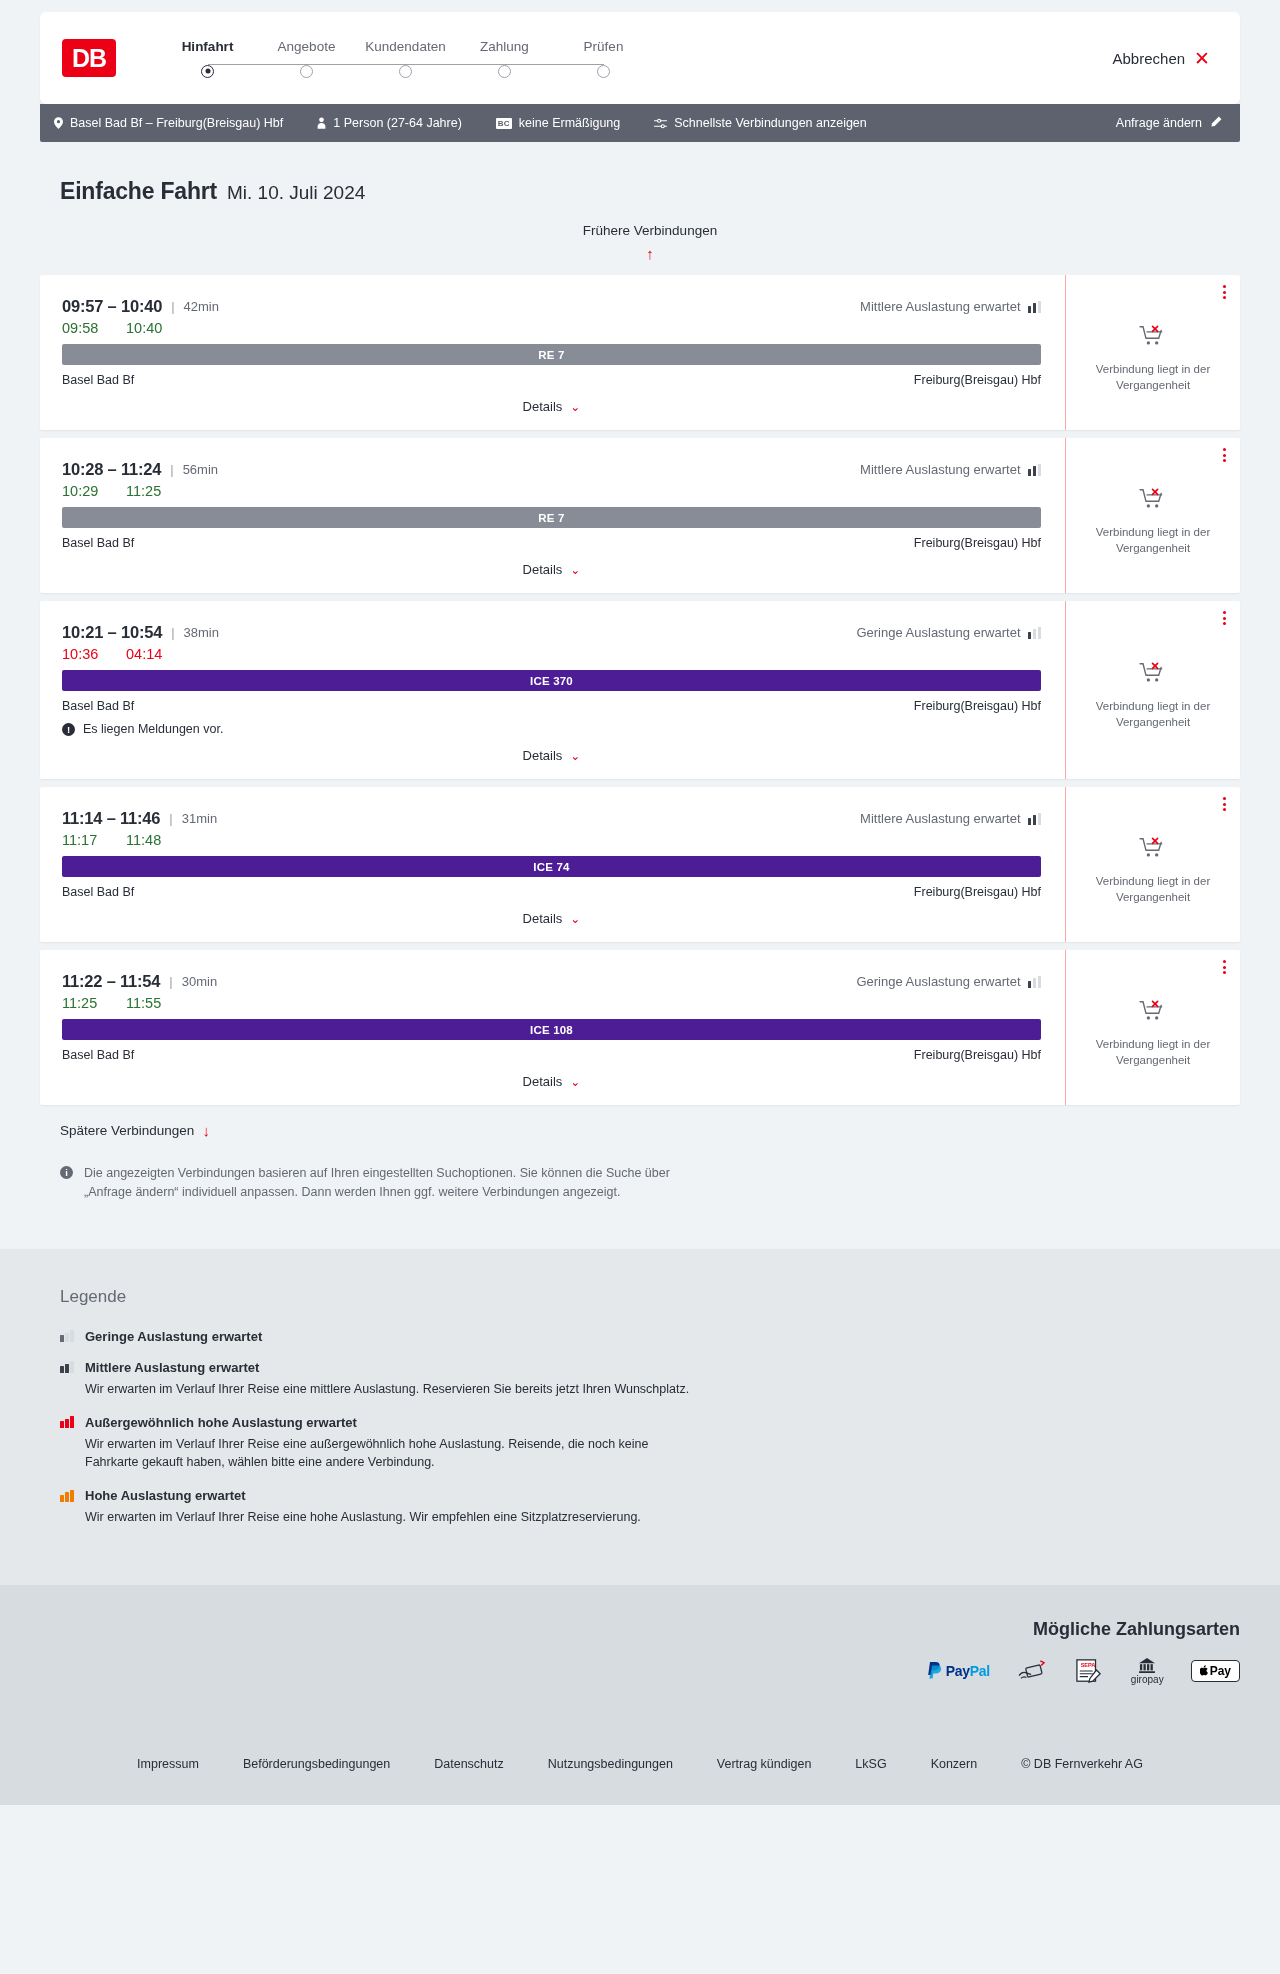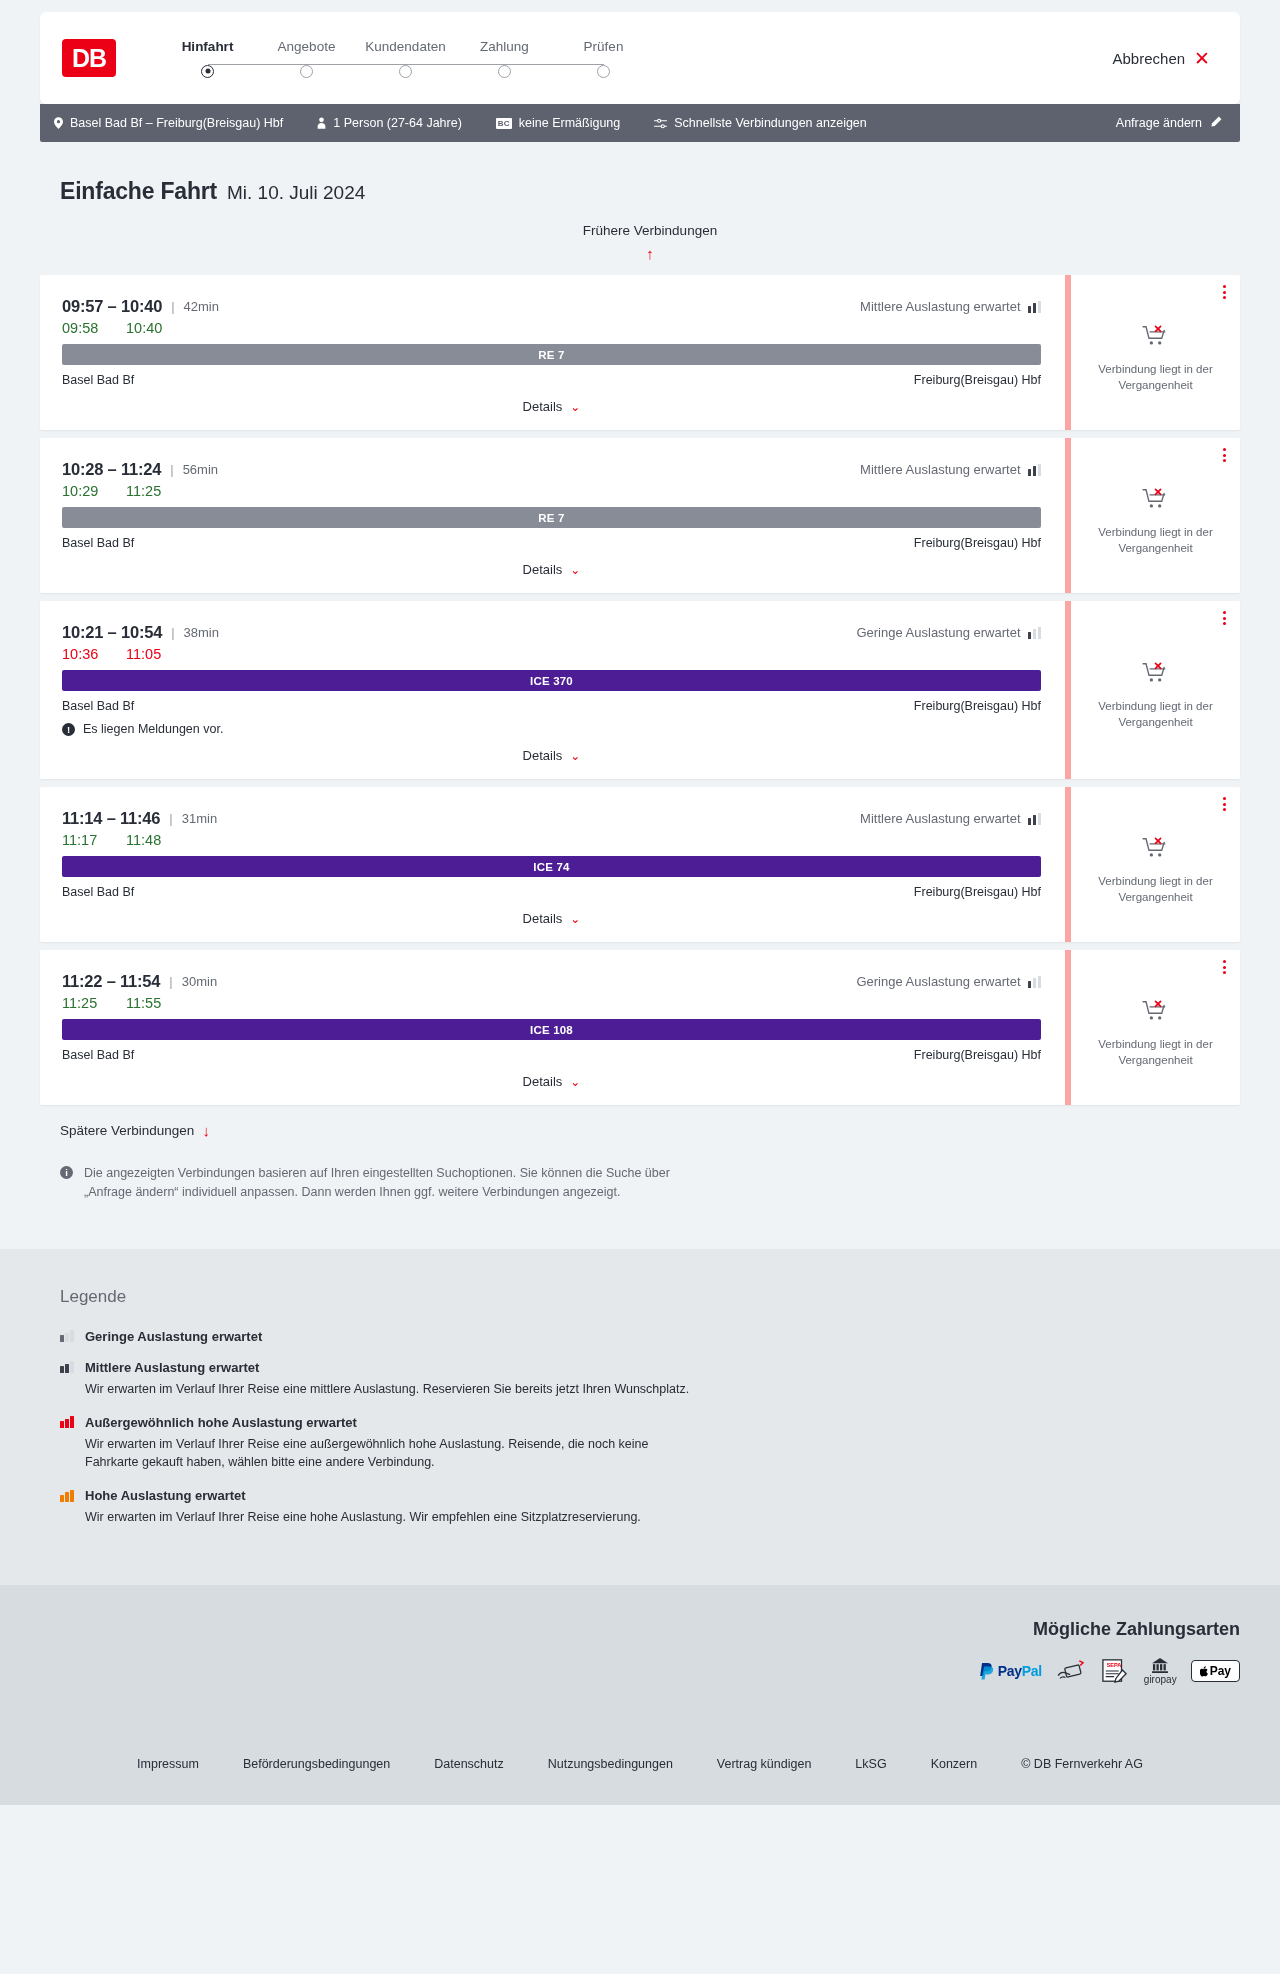--- a/index.html
+++ b/index.html
@@ -195,21 +195,21 @@
   }
   .details-row {
     margin-top: 12px;
     display: flex; align-items: center; justify-content: center;
     gap: 8px; font-size: 13px; color: #282d37; cursor: pointer;
   }
   .chev { color: #ec0016; font-size: 12px; }
 
   .conn-side {
     flex: 0 0 175px;
-    border-left: 6px solid #fca5a5;
+    border-left: 1px solid #fca5a5;
     display: flex; flex-direction: column;
     align-items: center; justify-content: center;
     position: relative;
     padding: 30px 14px 18px 14px;
   }
   .kebab {
     position: absolute; top: 10px; right: 14px;
     display: flex; flex-direction: column; gap: 2.5px;
     cursor: pointer;
   }
@@ -256,21 +256,21 @@
   .legend-icon.lvl3 i { background: #f07d00; }
   .legend-icon.lvl4 i { background: #ec0016; }
 
   
   .pay-section {
     background: #d7dce1;
     padding: 34px 40px 30px 40px;
     display: flex; flex-direction: column; align-items: flex-end;
   }
   .pay-title { font-size: 18px; font-weight: bold; color: #282d37; margin-bottom: 18px; }
-  .pay-icons { display: flex; align-items: center; gap: 14px; }
+  .pay-icons { display: flex; align-items: flex-start; gap: 27px; }
   .pay-box { display: flex; align-items: center; justify-content: center; height: 26px; }
   .paypal-logo { font-size: 14px; font-weight: bold; letter-spacing: -.3px; display:flex; align-items:center; gap:4px;}
   .pp-p { color: #003087; }
   .pp-a { color: #009cde; }
   .apple-pay {
     border: 1px solid #282d37; border-radius: 4px;
     padding: 3px 8px; font-size: 12px; font-weight: 600; color: #000;
     display: flex; align-items: center; gap: 1px; background: #fff;
   }
   .giropay-box { display: flex; flex-direction: column; align-items: center; }
@@ -483,21 +483,21 @@
                 <span class="occ-text">Geringe Auslastung erwartet</span>
                 <span class="occ-icon">
                   <i class="p1 on"></i>
                   <i class="p2"></i>
                   <i class="p3"></i>
                 </span>
               </span>
             </div>
             <div class="times-real">
               <span class="t-red">10:36</span>
-              <span class="t-red">11:05</span>
+              <span class="t-red">04:14</span>
             </div>
             <div class="train-bar ice">ICE 370</div>
             <div class="stations">
               <span class="from">Basel Bad Bf</span>
               <span class="to">Freiburg(Breisgau) Hbf</span>
             </div>
             <div class="msg-row">
               <span class="excl-icon">!</span>
               <span>Es liegen Meldungen vor.</span>
             </div>

